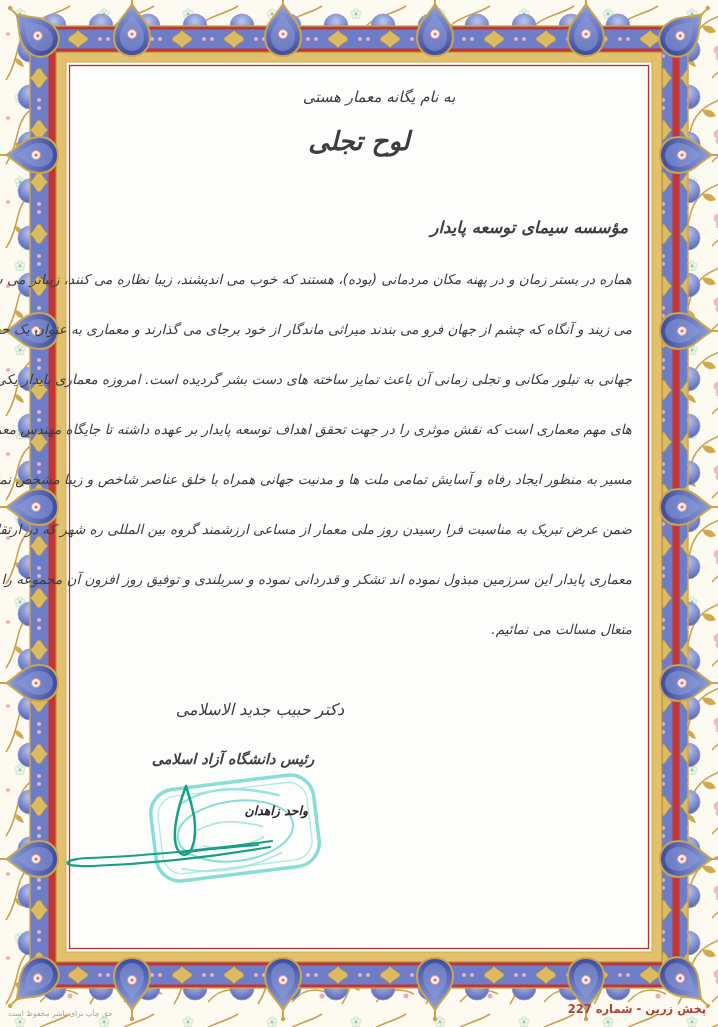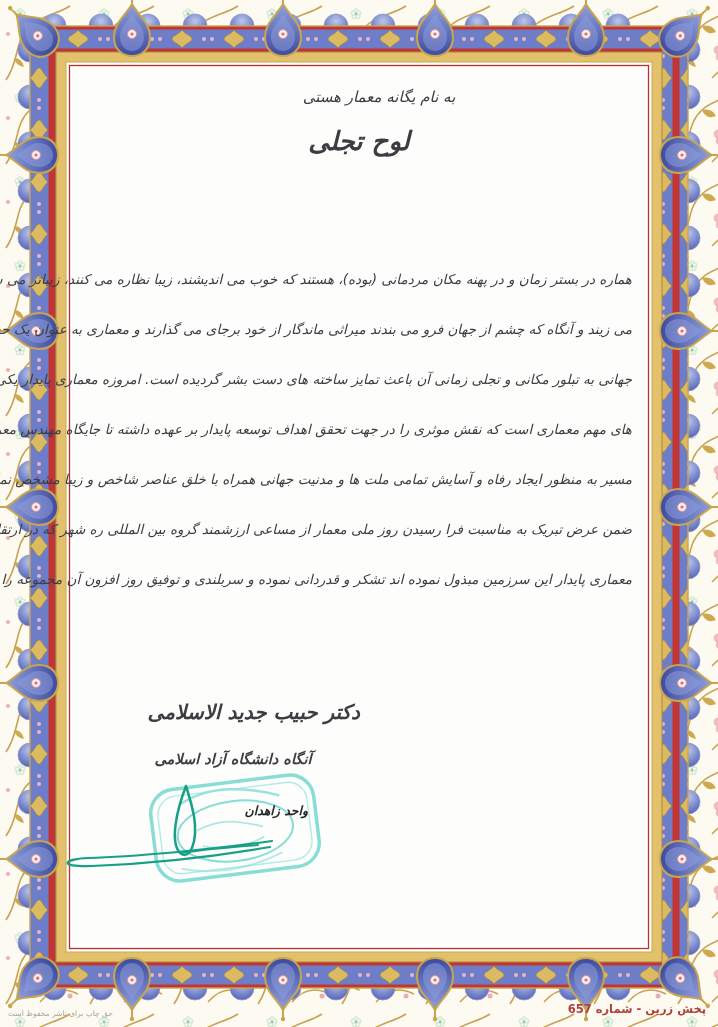--- a/index.html
+++ b/index.html
@@ -12,21 +12,21 @@
   .txt{
     position:absolute;direction:rtl;color:#3c3c42;
     font-family:"DejaVu Sans",sans-serif;font-style:italic;
     white-space:nowrap;
   }
   .bismillah{top:88px;left:0;right:0;text-align:center;font-size:15px;transform:translateX(20px);font-weight:500;}
   .cert-title{top:126px;left:0;right:0;text-align:center;font-size:26px;font-weight:bold;}
   .addressee{top:218px;left:92px;right:90px;text-align:right;font-size:16.5px;font-weight:bold;}
   .body-text{top:254px;left:90px;right:86px;}
   .body-line{display:block;height:50px;line-height:50px;font-size:13.5px;text-align:right;}
-  .sig-name{top:700px;left:160px;width:200px;text-align:center;font-size:20px;font-weight:bold;}
+  .sig-name{top:700px;left:160px;width:200px;text-align:center;font-size:16px;font-weight:normal;}
   .sig-role{top:751px;left:128px;width:210px;text-align:center;font-size:14.5px;font-weight:bold;}
   .sig-unit{top:803px;left:228px;width:80px;text-align:right;font-size:12.5px;font-weight:bold;color:#26262b;}
   .footer-right{top:1002px;right:12px;font-size:11.5px;font-weight:bold;color:#ae423a;font-style:normal;}
   .footer-left{top:1009px;left:8px;font-size:7.5px;color:#a2a49b;font-style:normal;text-align:center;}
 </style>
 </head>
 <body>
 
 <div class="page">
 
@@ -221,30 +221,32 @@
 
     <g>
       <path d="M186,786 C176,812 170,842 180,853 C190,861 198,842 194,816 C191,800 187,790 186,786" stroke="#17a086" stroke-width="2.5" fill="none" stroke-linecap="round"></path>
       <path d="M272,841 C210,850 130,857 88,858 C64,859 56,867 92,866 C170,863 235,853 270,847" stroke="#17a086" stroke-width="2.2" fill="none" stroke-linecap="round"></path>
       <path d="M180,853 C200,850 230,847 258,845" stroke="#17a086" stroke-width="2" fill="none" stroke-linecap="round"></path>
     </g>
   </svg>
 
   <div class="txt bismillah">به نام یگانه معمار هستی</div>
   <div class="txt cert-title">لوح تجلی</div>
+  <div class="txt addressee">مؤسسه سیمای توسعه پایدار</div>
 
   <div class="txt body-text">
     <span class="body-line">هماره در بستر زمان و در پهنه مکان مردمانی (بوده)، هستند که خوب می اندیشند، زیبا نظاره می کنند، زیباتر می سازند و خوب تر</span>
     <span class="body-line">می زیند و آنگاه که چشم از جهان فرو می بندند میراثی ماندگار از خود برجای می گذارند و معماری به عنوان یک حس مشترک</span>
     <span class="body-line">جهانی به تبلور مکانی و تجلی زمانی آن باعث تمایز ساخته های دست بشر گردیده است. امروزه معماری پایدار یکی از جریان</span>
     <span class="body-line">های مهم معماری است که نقش موثری را در جهت تحقق اهداف توسعه پایدار بر عهده داشته تا جایگاه مهندس معمار را در این</span>
     <span class="body-line">مسیر به منظور ایجاد رفاه و آسایش تمامی ملت ها و مدنیت جهانی همراه با خلق عناصر شاخص و زیبا مشخص نماید.</span>
     <span class="body-line">ضمن عرض تبریک به مناسبت فرا رسیدن روز ملی معمار از مساعی ارزشمند گروه بین المللی ره شهر که در ارتقای سطح هنر</span>
     <span class="body-line">معماری پایدار این سرزمین مبذول نموده اند تشکر و قدردانی نموده و سربلندی و توفیق روز افزون آن مجموعه را از خداوند</span>
+    <span class="body-line">متعال مسالت می نمائیم.</span>
   </div>
 
   <div class="txt sig-name">دکتر حبیب جدید الاسلامی</div>
-  <div class="txt sig-role">آنگاه دانشگاه آزاد اسلامی</div>
+  <div class="txt sig-role">رئیس دانشگاه آزاد اسلامی</div>
   <div class="txt sig-unit">واحد زاهدان</div>
 
-  <div class="txt footer-right">پخش زرین - شماره 657</div>
+  <div class="txt footer-right">پخش زرین - شماره 227</div>
   <div class="txt footer-left">حق چاپ برای ناشر محفوظ است</div>
 </div>
 
 </body></html>

